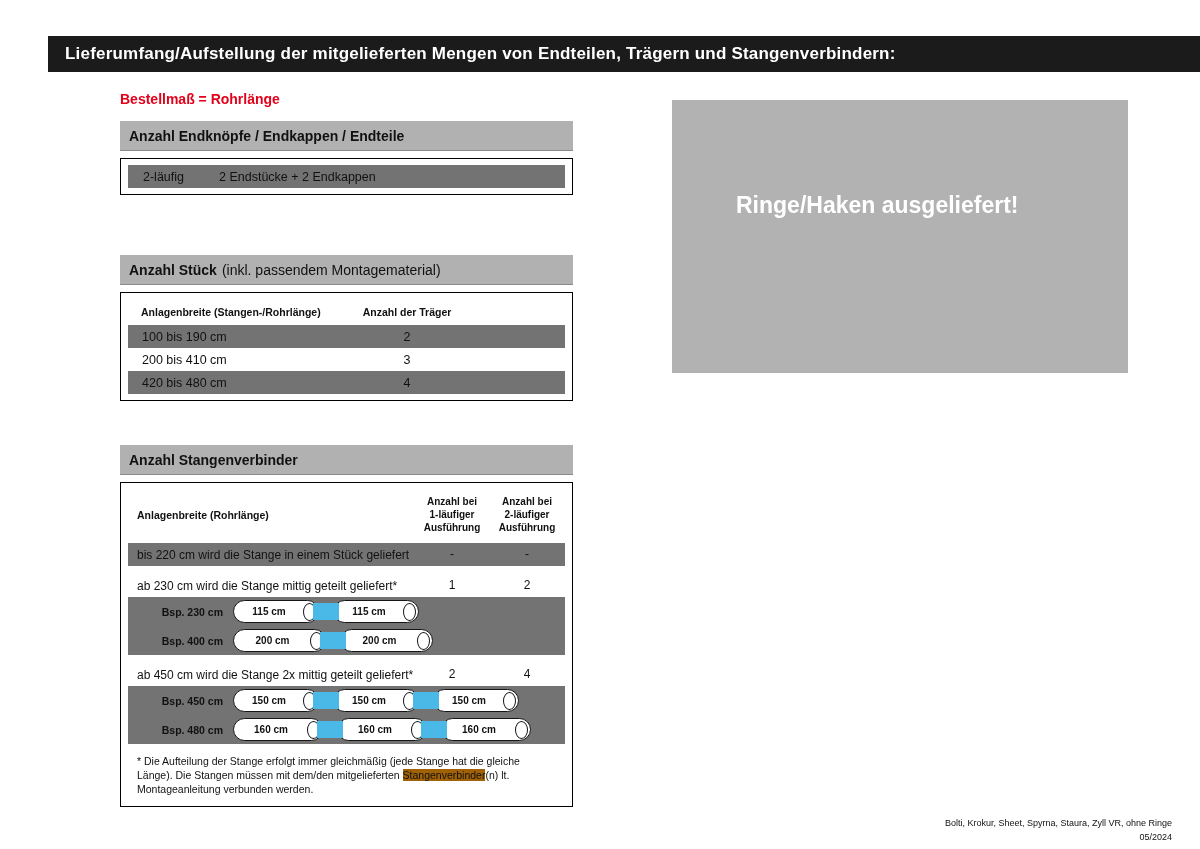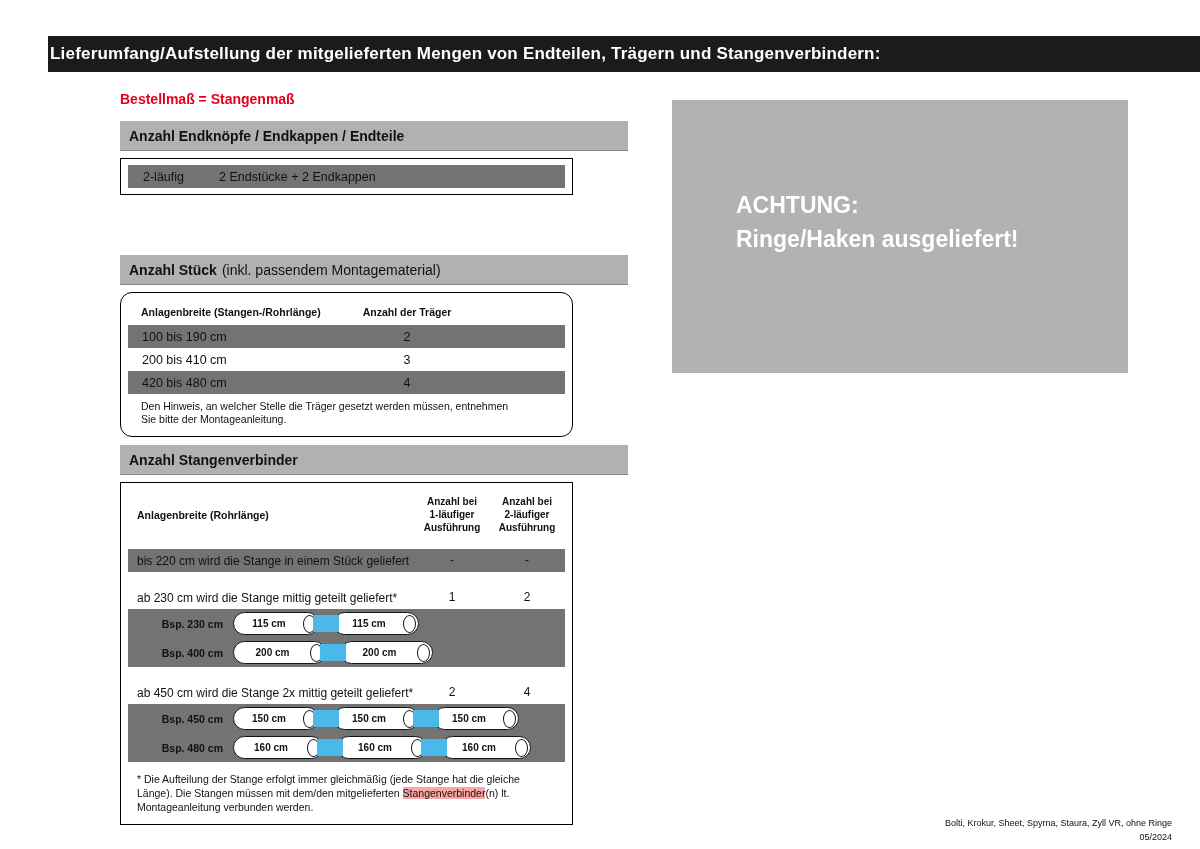--- a/index.html
+++ b/index.html
@@ -9,49 +9,49 @@
     background:#ffffff;
     font-family:"Liberation Sans", sans-serif;
     color:#111111;
     overflow:hidden;
   }
 
   
   .topbar {
     position:absolute; left:48px; top:36px; width:1152px; height:36px;
     background:#1b1b1b; color:#ffffff;
-    display:flex; align-items:center; padding-left:2px;
+    display:flex; align-items:center; padding-left:17px;
     font-size:17px; font-weight:bold; letter-spacing:0.2px;
   }
 
   .subtitle {
     position:absolute; left:120px; top:91px;
     font-size:14px; font-weight:bold; color:#e2001a;
   }
 
   
   .secbar {
-    position:absolute; left:120px; width:508px; height:30px;
+    position:absolute; left:120px; width:453px; height:30px;
     background:#b1b1b1; border-bottom:1px solid #8a8a8a;
     display:flex; align-items:center; padding-left:9px;
     font-size:14px; font-weight:bold; color:#111;
   }
   .secbar .bar-note { font-weight:normal; margin-left:5px; }
   .bar1 { top:121px; }
   .bar2 { top:255px; }
   .bar3 { top:445px; }
 
   
   .box {
     position:absolute; left:120px; width:453px;
     background:#fff; border:1px solid #000;
     padding:6px 7px;
   }
   .box1 { top:158px; }
-  .box2 { top:292px;border-radius:12px; }
+  .box2 { top:292px; }
   .box3 { top:482px; }
 
   .band { background:#737373; }
 
   
   .s1row { display:flex; align-items:center; height:23px; font-size:12.5px; }
   .s1row .lbl { width:91px; padding-left:15px; }
 
   
   .s2hdr { display:flex; align-items:center; height:26px; font-size:10.5px; font-weight:bold; }
@@ -62,21 +62,21 @@
   .s2row .c2 { width:130px; text-align:center; }
   .s2note { font-size:10.5px; line-height:13px; padding:6px 48px 4px 13px; }
 
   
   .s3hdr { position:relative; height:54px; font-weight:bold; }
   .s3hdr .cw { position:absolute; left:9px; top:20px; font-size:10.5px; }
   .s3col { position:absolute; width:80px; top:6px; text-align:center; font-size:10px; line-height:13px; }
   .s3col.one { left:284px; }
   .s3col.two { left:359px; }
 
-  .group { position:relative;margin-top:6px; }
+  .group { position:relative; }
   .gdesc { position:relative; height:23px; display:flex; align-items:center; font-size:12px; }
   .gdesc .desc-text { padding-left:9px; }
   .cnt { position:absolute; width:70px; text-align:center; font-size:12px; top:4px; }
   .cnt1 { left:289px; }
   .cnt2 { left:364px; }
   .gap { height:8px; }
 
   .exrow { display:flex; align-items:center; height:29px; padding-left:9px; }
   .exlabel { width:86px; text-align:right; font-size:10.5px; font-weight:bold; }
   .rod { display:flex; align-items:center; margin-left:10px; }
@@ -91,21 +91,21 @@
     position:absolute; right:2px; top:1.5px; bottom:1.5px; width:13px;
     border:1.3px solid #151515; border-radius:50%;
   }
   .w100 { width:104px; } .w86 { width:86px; } .w93 { width:93px; } .w90 { width:90px; }
   .joint {
     width:26px; height:17px; background:#4ab9e8;
     margin:0 -6px; position:relative; z-index:2;
   }
 
   .footnote { font-size:10.5px; line-height:14px; padding:10px 10px 4px 9px; }
-  .hl { background:#fca5a5; }
+  .hl { background:#a16207; }
 
   
   .attention {
     position:absolute; left:672px; top:100px; width:456px; height:273px;
     background:#b2b2b2; color:#ffffff;
     padding:88px 30px 0 64px;
     font-size:23px; font-weight:bold; line-height:34px;
   }
 
   
@@ -114,21 +114,21 @@
     text-align:right; font-size:9px; line-height:14px; color:#111;
   }
 </style>
 </head>
 <body>
 
 <div class="topbar">
   <span>Lieferumfang/Aufstellung der mitgelieferten Mengen von Endteilen, Trägern und Stangenverbindern:</span>
 </div>
 
-<div class="subtitle">Bestellmaß = Stangenmaß</div>
+<div class="subtitle">Bestellmaß = Rohrlänge</div>
 
 <div class="secbar bar1">
   <span>Anzahl Endknöpfe / Endkappen / Endteile</span>
 </div>
 <div class="box box1">
   <div class="s1row band">
     <span class="lbl">2-läufig</span>
     <span>2 Endstücke + 2 Endkappen</span>
   </div>
 </div>
@@ -147,21 +147,20 @@
     <span class="c2">2</span>
   </div>
   <div class="s2row">
     <span class="c1">200 bis 410 cm</span>
     <span class="c2">3</span>
   </div>
   <div class="s2row band">
     <span class="c1">420 bis 480 cm</span>
     <span class="c2">4</span>
   </div>
-  <div class="s2note">Den Hinweis, an welcher Stelle die Träger gesetzt werden müssen, entnehmen Sie bitte der Montageanleitung.</div>
 </div>
 
 <div class="secbar bar3">
   <span>Anzahl Stangenverbinder</span>
 </div>
 <div class="box box3">
 
   <div class="s3hdr">
     <span class="cw">Anlagenbreite (Rohrlänge)</span>
     <div class="s3col one">
@@ -271,20 +270,19 @@
       </div>
     </div>
   </div>
 
   <div class="footnote">
     <span>* Die Aufteilung der Stange erfolgt immer gleichmäßig (jede Stange hat die gleiche Länge). Die Stangen müssen mit dem/den mitgelieferten </span><span class="hl">Stangenverbinder</span><span>(n) lt. Montageanleitung verbunden werden.</span>
   </div>
 </div>
 
 <div class="attention">
-  <div>ACHTUNG:</div>
   <div>Ringe/Haken ausgeliefert!</div>
 </div>
 
 <div class="footer">
   <div>Bolti, Krokur, Sheet, Spyrna, Staura, Zyll VR, ohne Ringe</div>
   <div>05/2024</div>
 </div>
 
 </body></html>

